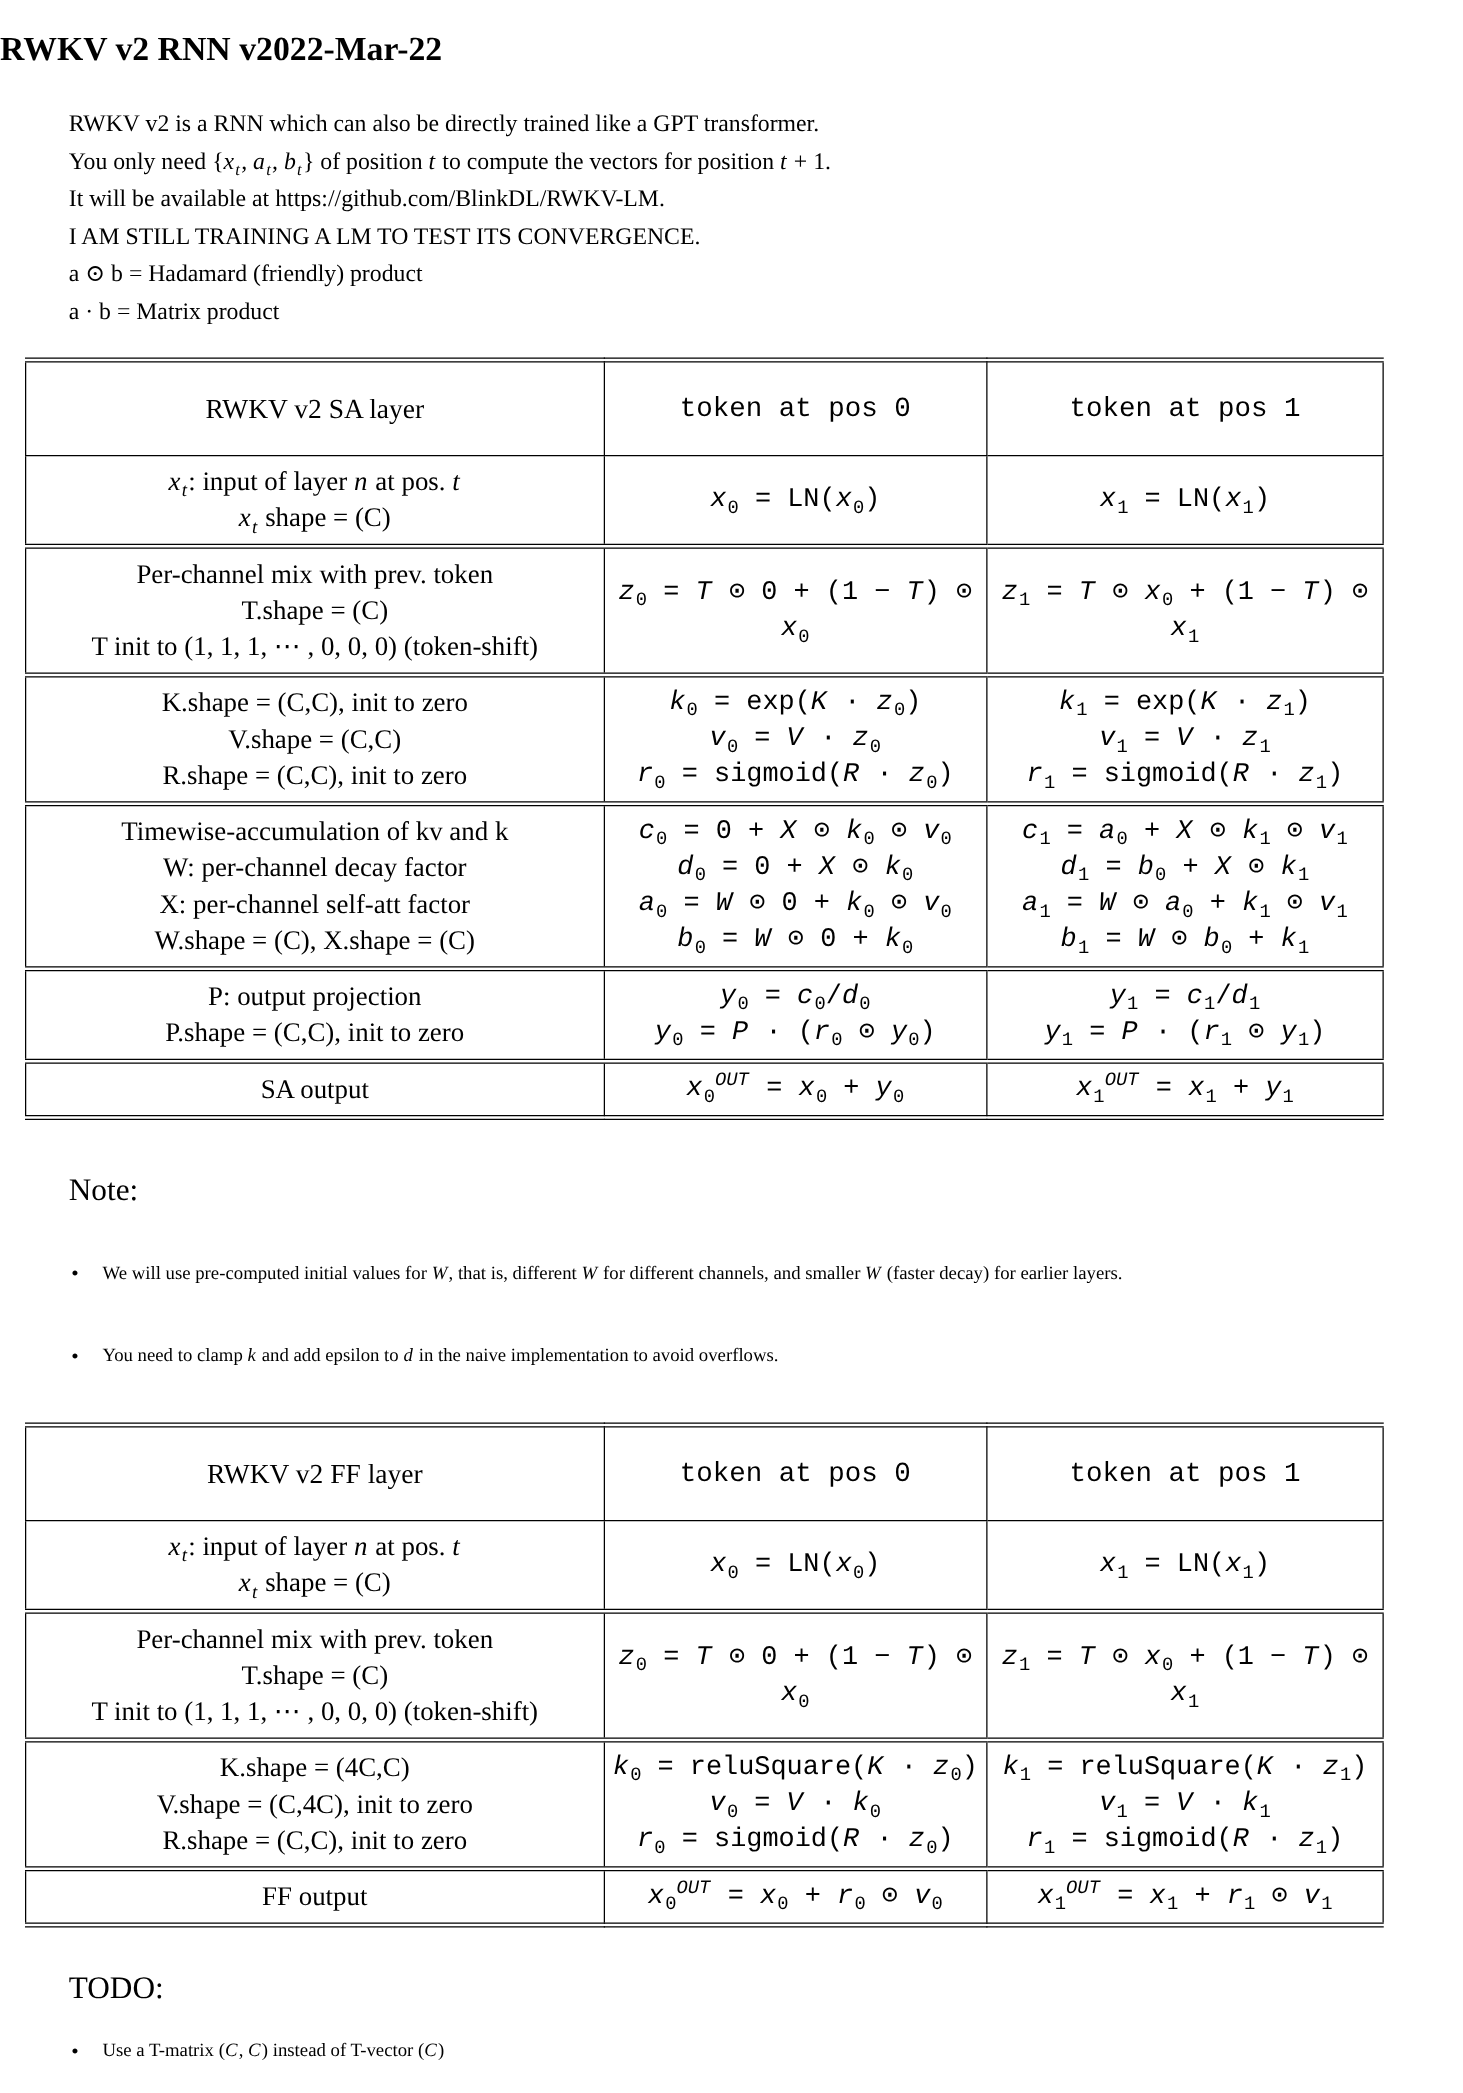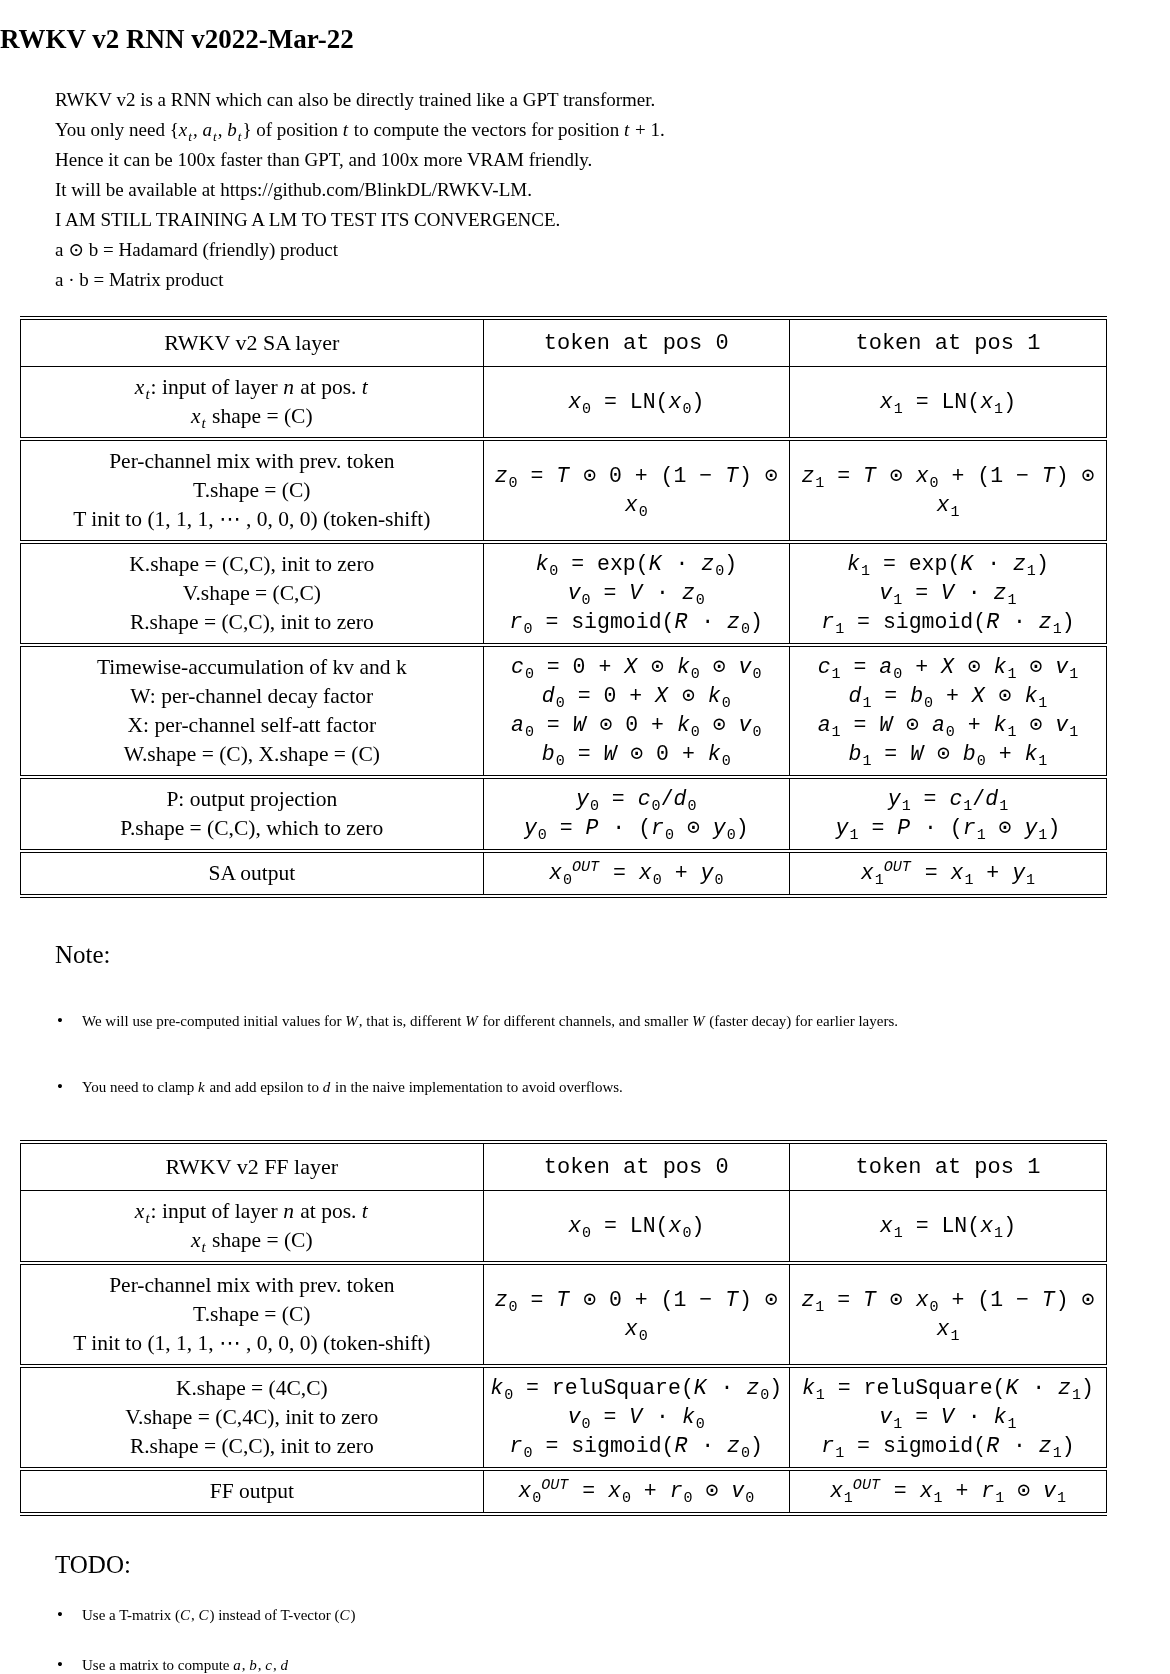--- a/index.html
+++ b/index.html
@@ -18,21 +18,21 @@
     border-collapse:collapse;table-layout:fixed;
     margin:21px 0 0 20px;width:1087px;
     text-align:center;font-size:21.5px;
     border-top:4px double #000;border-bottom:4px double #000;
     border-left:1.5px solid #000;border-right:1.5px solid #000;
   }
   table.sheet col.c1{width:42.6%;}
   table.sheet col.c2{width:28.2%;}
   table.sheet col.c3{width:29.2%;}
   table.sheet th{
-    font-weight:normal;font-size:22px;padding:10px 4px;
+    font-weight:normal;font-size:22px;padding:24px 4px;
     border-bottom:1.5px solid #000;
   }
   table.sheet td{padding:6px 4px;vertical-align:middle;}
   table.sheet th + th, table.sheet td + td{border-left:1.5px solid #000;font-family:Liberation Mono, monospace;}
   table.sheet tbody tr + tr td{border-top:4px double #000;}
   .mline{line-height:29px;}
   i{padding-right:1px;}
   sub{font-size:70%;line-height:0;}
   sup{font-size:70%;line-height:0;}
 
@@ -49,21 +49,20 @@
 </head>
 <body>
 
 <main>
 
   <div class="title">RWKV v2 RNN v2022-Mar-22</div>
 
   <section class="intro">
     <div class="line">RWKV v2 is a RNN which can also be directly trained like a GPT transformer.</div>
     <div class="line">You only need {<i>x</i><sub><i>t</i></sub>, <i>a</i><sub><i>t</i></sub>, <i>b</i><sub><i>t</i></sub>} of position <i>t</i> to compute the vectors for position <i>t</i> + 1.</div>
-    <div class="line">Hence it can be 100x faster than GPT, and 100x more VRAM friendly.</div>
     <div class="line">It will be available at https://github.com/BlinkDL/RWKV-LM.</div>
     <div class="line">I AM STILL TRAINING A LM TO TEST ITS CONVERGENCE.</div>
     <div class="line">a ⊙ b = Hadamard (friendly) product</div>
     <div class="line">a · b = Matrix product</div>
   </section>
 
   <table class="sheet sa">
     <colgroup>
         <col class="c1">
         <col class="c2">
@@ -135,21 +134,21 @@
           <td>
             <div class="mline"><i>c</i><sub>1</sub> = <i>a</i><sub>0</sub> + <i>X</i> ⊙ <i>k</i><sub>1</sub> ⊙ <i>v</i><sub>1</sub></div>
             <div class="mline"><i>d</i><sub>1</sub> = <i>b</i><sub>0</sub> + <i>X</i> ⊙ <i>k</i><sub>1</sub></div>
             <div class="mline"><i>a</i><sub>1</sub> = <i>W</i> ⊙ <i>a</i><sub>0</sub> + <i>k</i><sub>1</sub> ⊙ <i>v</i><sub>1</sub></div>
             <div class="mline"><i>b</i><sub>1</sub> = <i>W</i> ⊙ <i>b</i><sub>0</sub> + <i>k</i><sub>1</sub></div>
           </td>
         </tr>
         <tr>
           <td>
             <div class="mline">P: output projection</div>
-            <div class="mline">P.shape = (C,C), which to zero</div>
+            <div class="mline">P.shape = (C,C), init to zero</div>
           </td>
           <td>
             <div class="mline"><i>y</i><sub>0</sub> = <i>c</i><sub>0</sub>/<i>d</i><sub>0</sub></div>
             <div class="mline"><i>y</i><sub>0</sub> = <i>P</i> · (<i>r</i><sub>0</sub> ⊙ <i>y</i><sub>0</sub>)</div>
           </td>
           <td>
             <div class="mline"><i>y</i><sub>1</sub> = <i>c</i><sub>1</sub>/<i>d</i><sub>1</sub></div>
             <div class="mline"><i>y</i><sub>1</sub> = <i>P</i> · (<i>r</i><sub>1</sub> ⊙ <i>y</i><sub>1</sub>)</div>
           </td>
         </tr>

